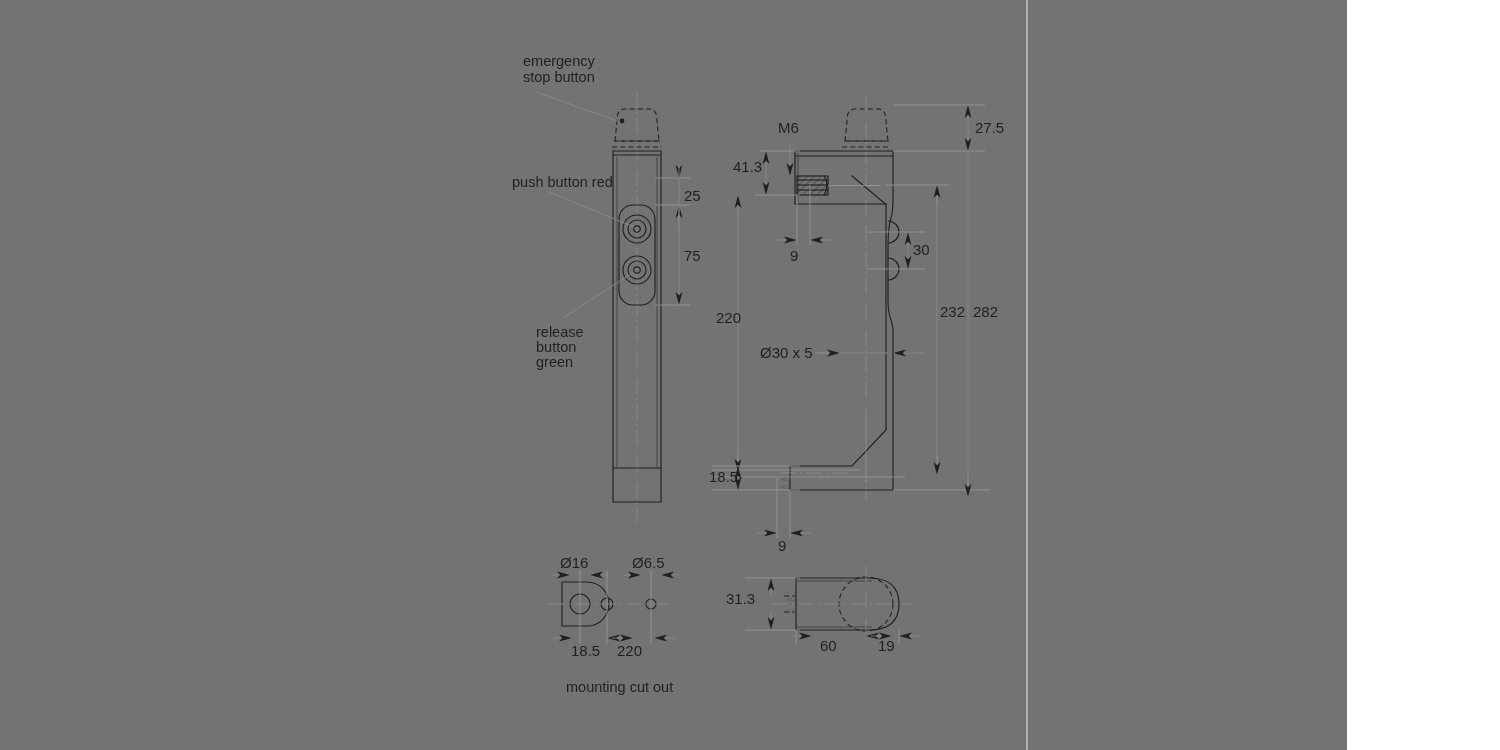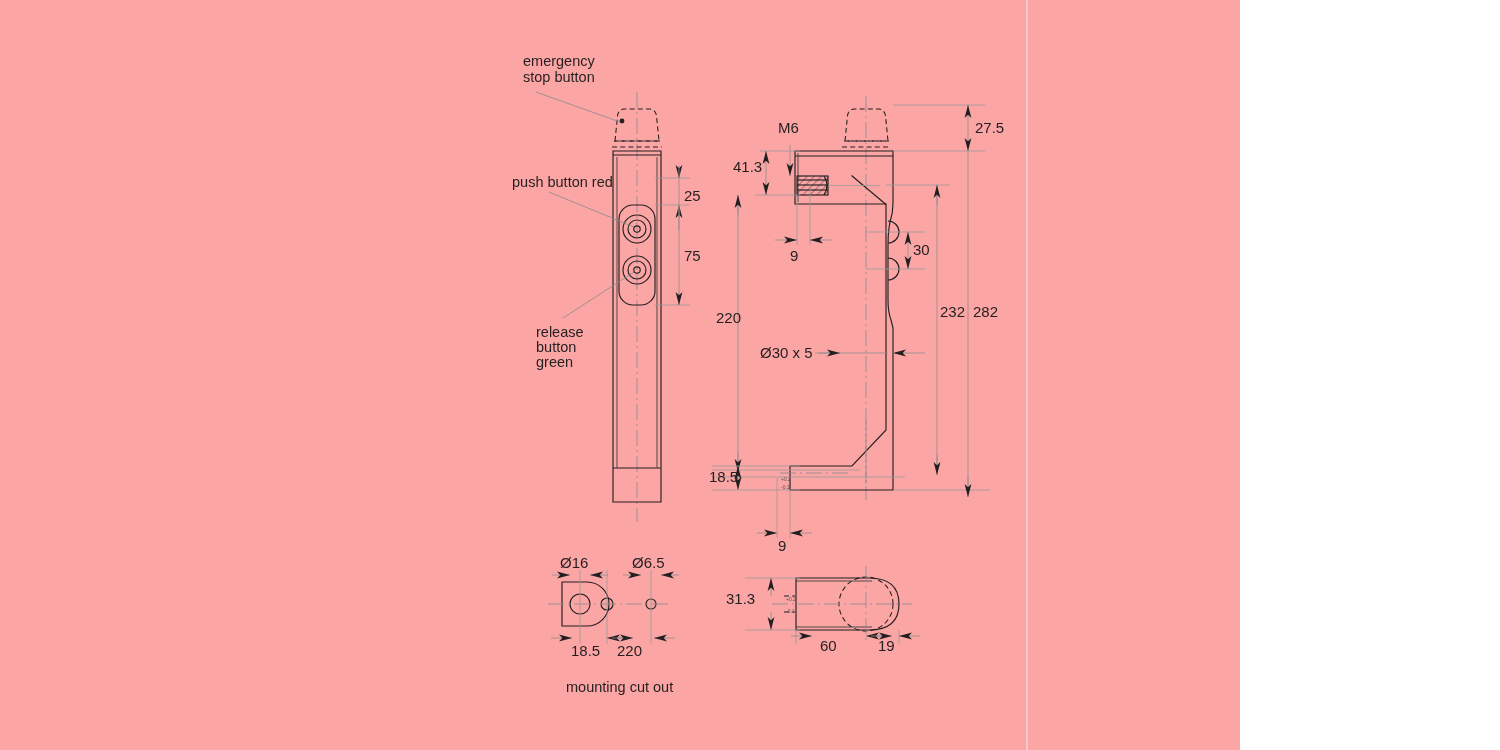--- a/index.html
+++ b/index.html
@@ -5,23 +5,23 @@
   html, body {
     margin: 0;
     padding: 0;
     background: #ffffff;
   }
   body {
     font-family: "Liberation Sans", sans-serif;
   }
   #sheet {
     position: relative;
-    width: 1240px;
+    width: 1347px;
     height: 750px;
-    background: #fca5a5;
+    background: #737373;
     overflow: hidden;
   }
   #drawing {
     position: absolute;
     left: 0;
     top: 0;
     width: 1500px;
     height: 750px;
   }
   text {

